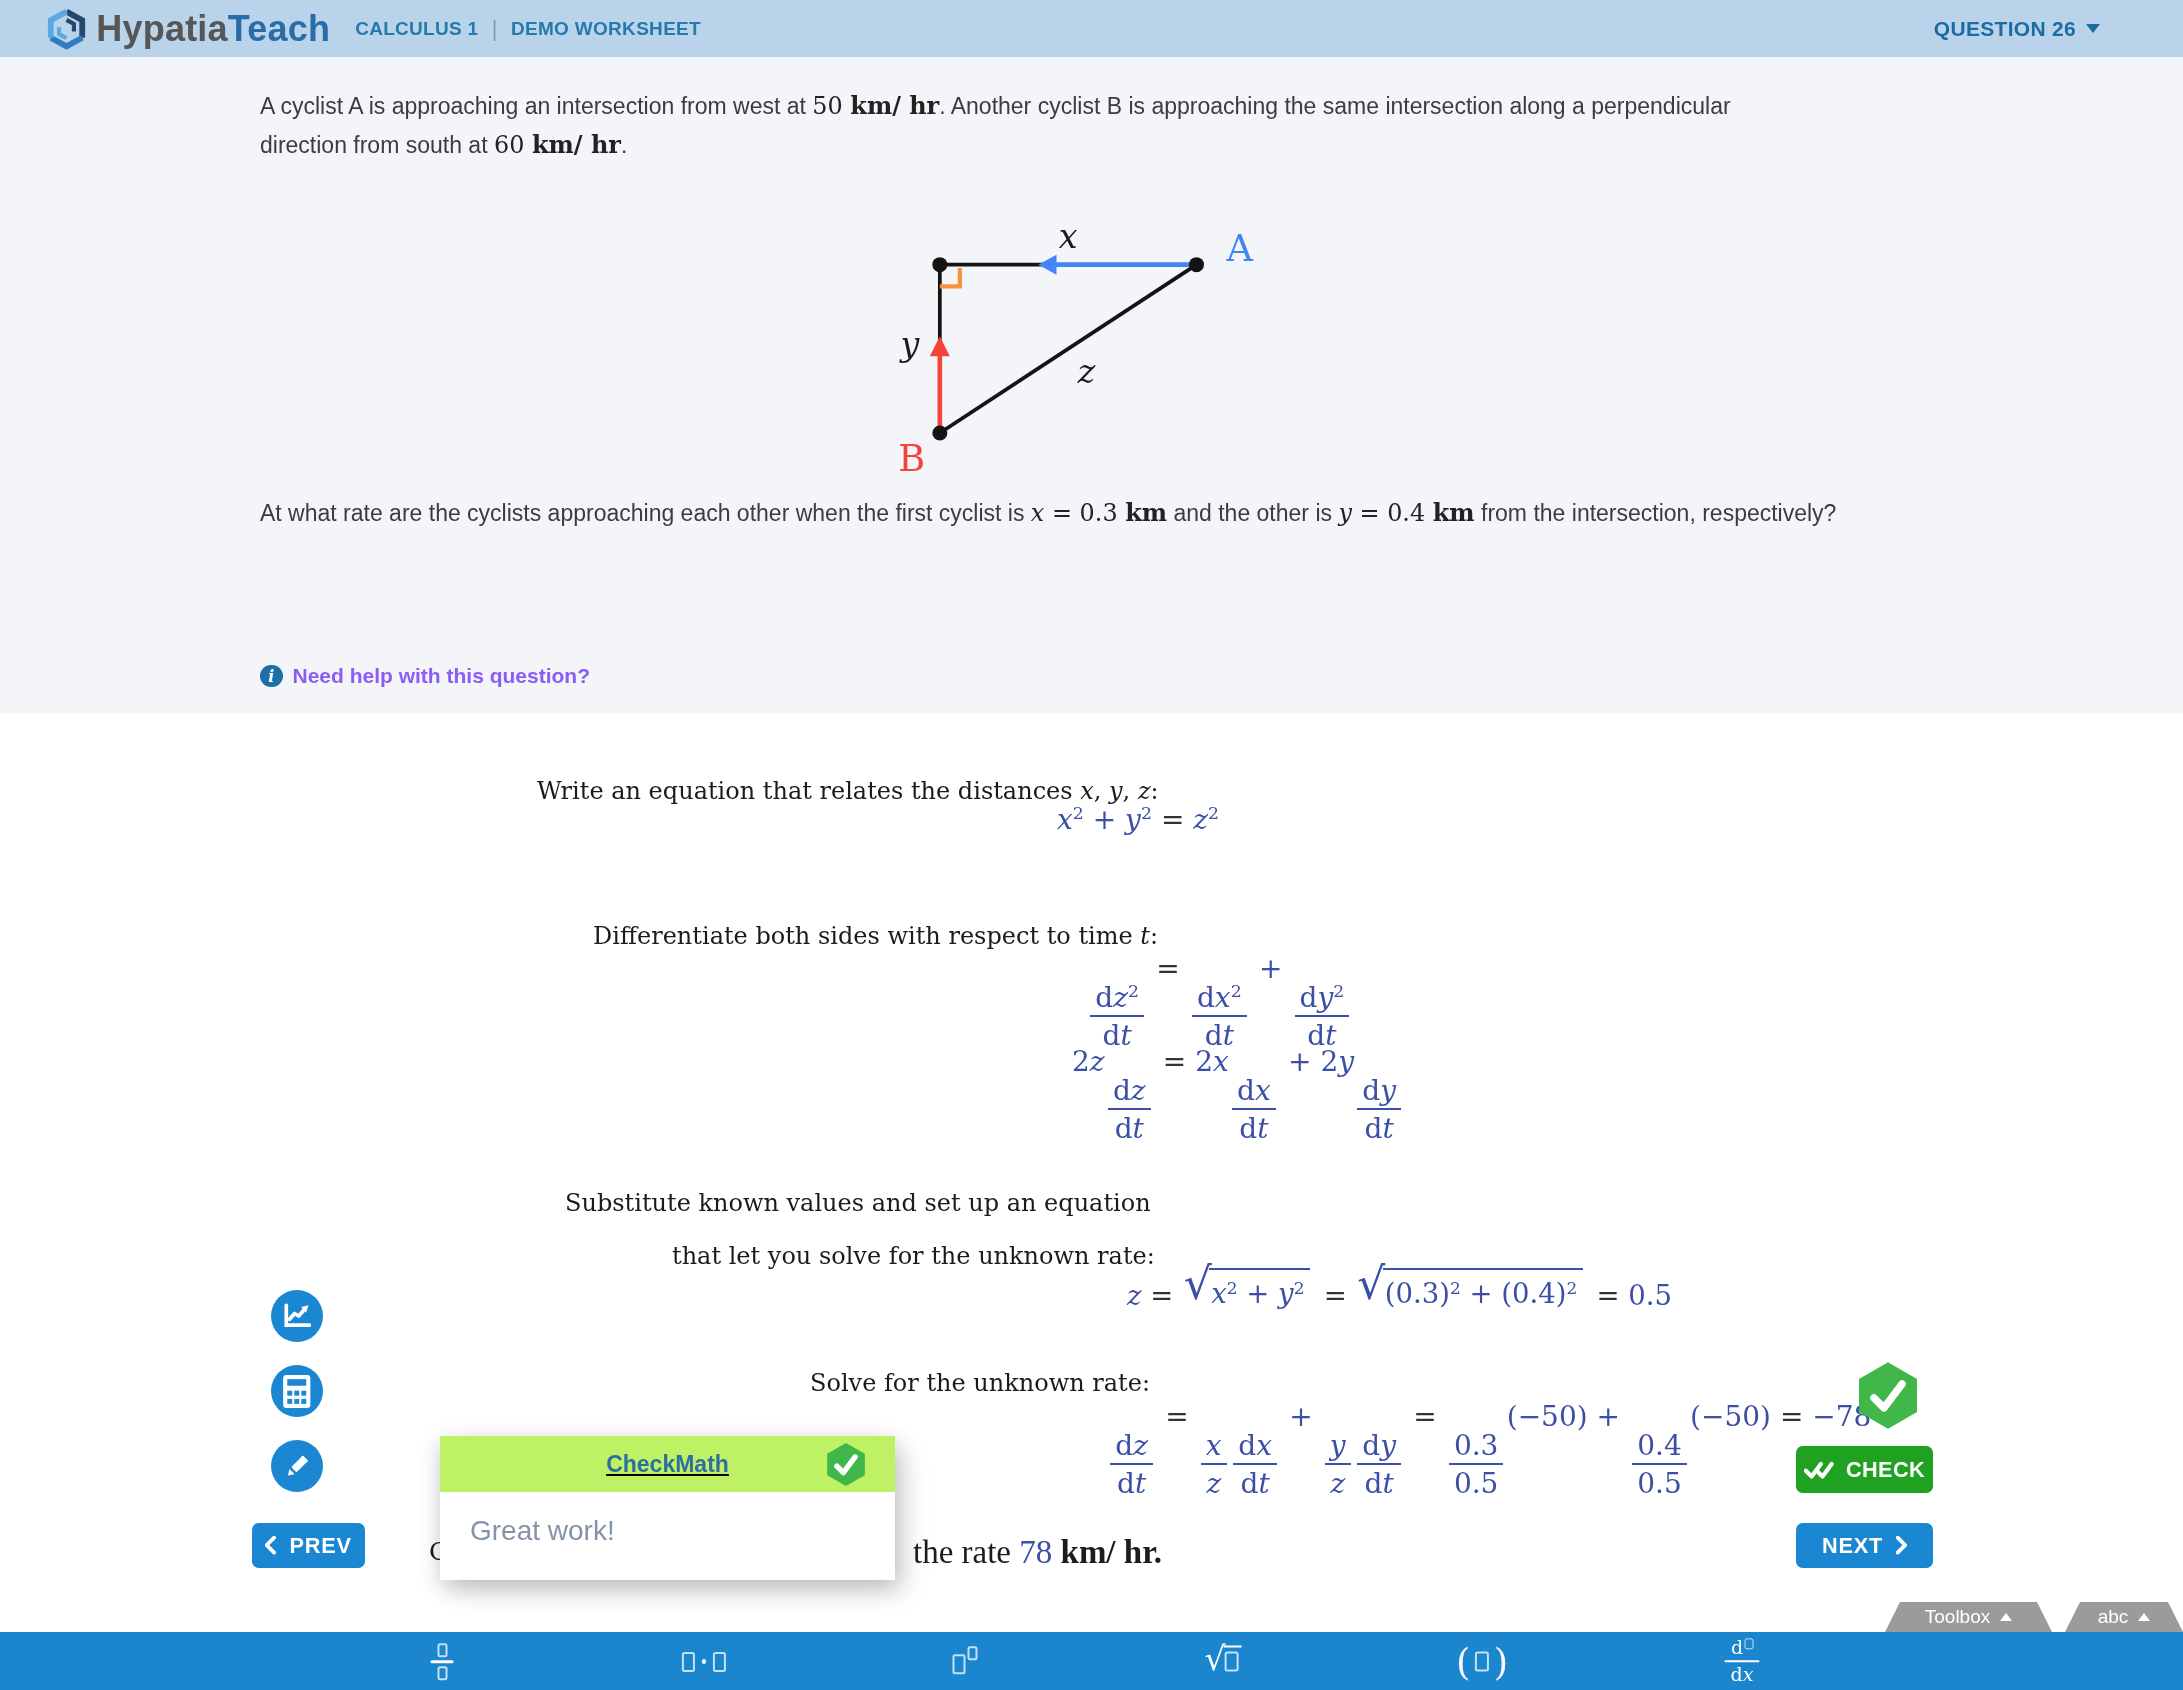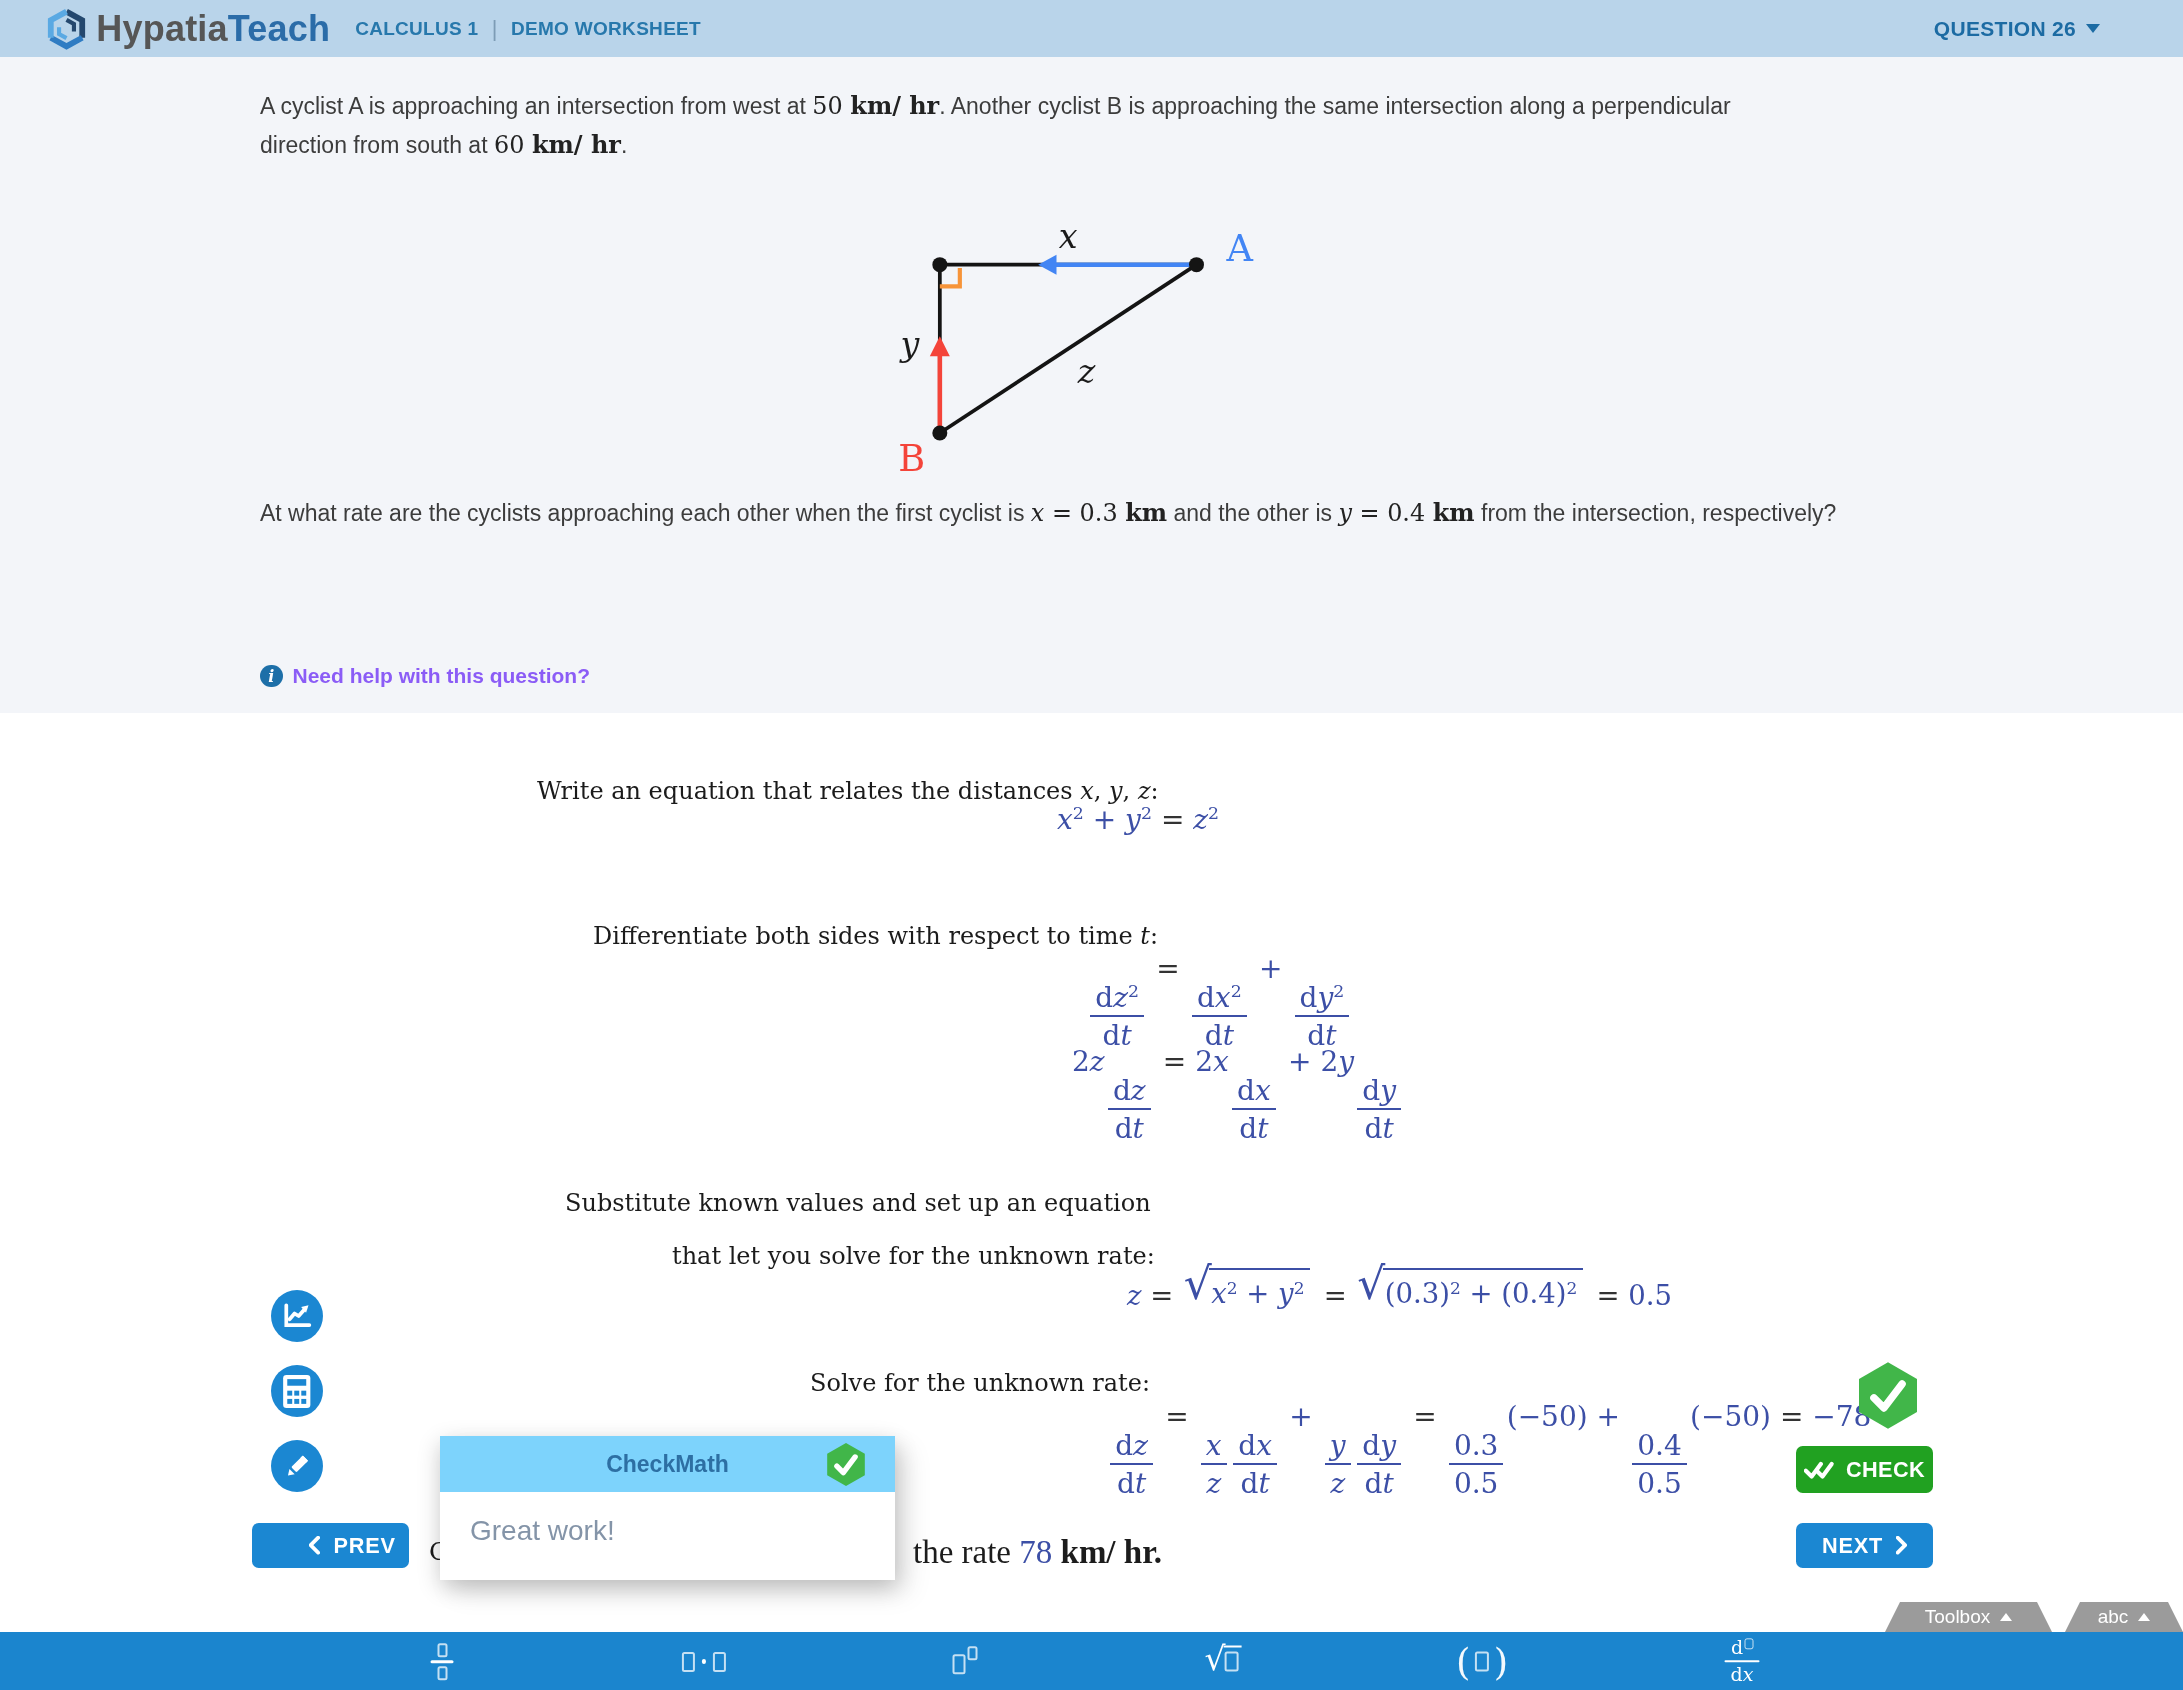--- a/index.html
+++ b/index.html
@@ -54,21 +54,21 @@
   .navbtn{position:absolute;height:45px;border-radius:6.7px;background:#1b87d2;color:#fff;
           font-weight:700;font-size:21.7px;letter-spacing:0.8px;display:flex;align-items:center;
           justify-content:center;gap:13.3px;cursor:pointer;}
   .checkbtn{position:absolute;left:1796px;top:1446px;width:137px;height:47px;border-radius:6.7px;
           background:#21a121;color:#fff;font-weight:700;font-size:21.7px;letter-spacing:0.4px;
           display:flex;align-items:center;justify-content:center;gap:10px;cursor:pointer;}
 
   
   .popup{position:absolute;left:440px;top:1436px;width:455px;height:144px;background:#fff;z-index:6;
          box-shadow:0 6.7px 21.7px rgba(0,0,0,.20),13.3px 13.3px 25px rgba(0,0,0,.10);}
-  .popup-header{height:56px;background:#7dd3fc;display:flex;align-items:center;justify-content:center;position:relative;}
+  .popup-header{height:56px;background:#bef264;display:flex;align-items:center;justify-content:center;position:relative;text-decoration:underline;}
   .popup-title{color:#2d6fa3;font-weight:700;font-size:23px;}
   .popup-hex{position:absolute;right:30px;top:6.7px;}
   .popup-body{padding:23px 0 0 30px;color:#8494a8;font-size:28px;font-weight:400;}
 
   
   .toolbar{position:absolute;left:0;top:1632px;right:0;height:59px;background:#1b85ce;z-index:4;}
   .tb-item{position:absolute;top:50%;transform:translate(-50%,-50%);color:#fff;cursor:pointer;}
   .bx{width:13.3px;height:20px;border:2.5px solid rgba(255,255,255,.75);border-radius:2.5px;display:block;box-sizing:border-box;}
   .bx.sm{width:10px;height:14px;border-width:2.1px;}
   .bx.xs{width:8.3px;height:11.7px;border-width:1.7px;}
@@ -240,21 +240,21 @@
   <div class="tool-circle" style="left:271px;top:1440px;">
     <svg width="28" height="28" viewBox="0 0 34 34">
       <g transform="rotate(45 17 17)">
         <rect x="13" y="3" width="9" height="20" rx="1.5" fill="#fff"></rect>
         <polygon points="13,26 22,26 17.5,33" fill="#fff"></polygon>
         <rect x="13" y="3" width="9" height="4" fill="#fff"></rect>
       </g>
     </svg>
   </div>
 
-  <div class="navbtn" style="left:252px;top:1523px;width:113px;padding-left:44px;">
+  <div class="navbtn" style="left:252px;top:1523px;width:113px;">
     <svg width="10.8" height="18.3" viewBox="0 0 13 22">
       <polyline points="11,2 2,11 11,20" stroke="#fff" stroke-width="4.5" fill="none" stroke-linecap="round" stroke-linejoin="round"></polyline>
     </svg>
     <span>PREV</span>
   </div>
 
   <div class="checkbtn">
     <svg width="32" height="21.7" viewBox="0 0 38 26">
       <polyline points="2,14 9,21 20,6" stroke="#fff" stroke-width="5" fill="none" stroke-linecap="round" stroke-linejoin="round"></polyline>
       <polyline points="15,14 22,21 33,6" stroke="#fff" stroke-width="5" fill="none" stroke-linecap="round" stroke-linejoin="round"></polyline>

